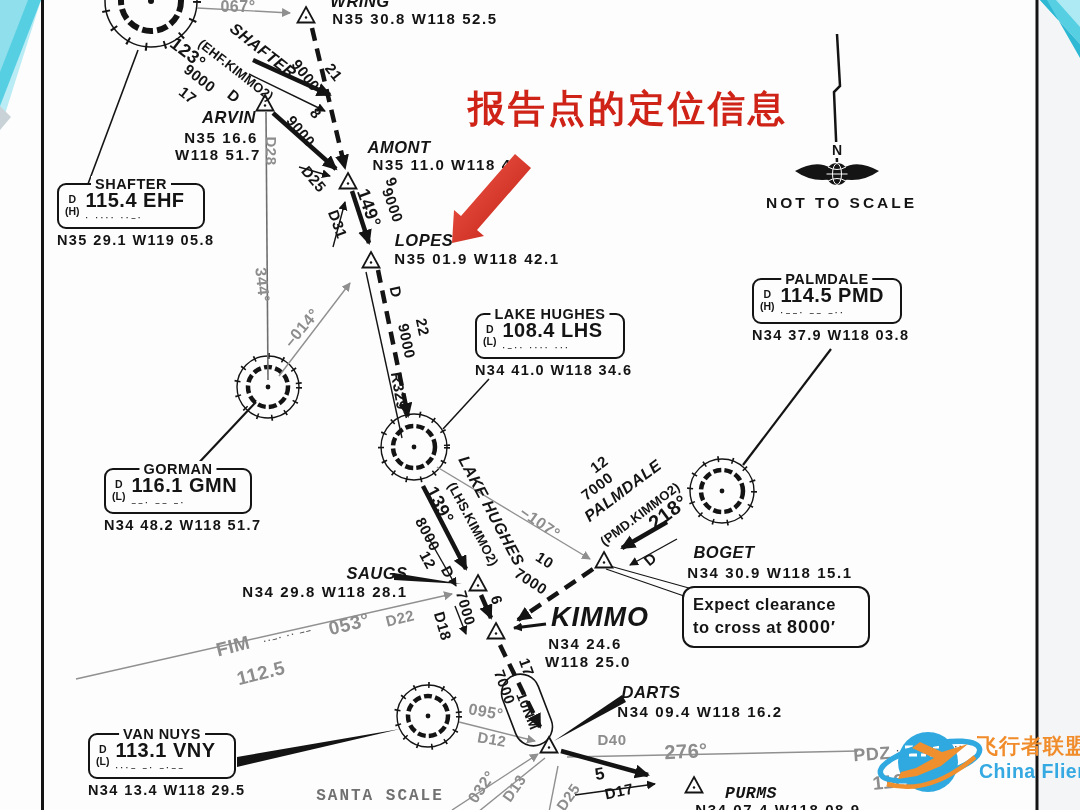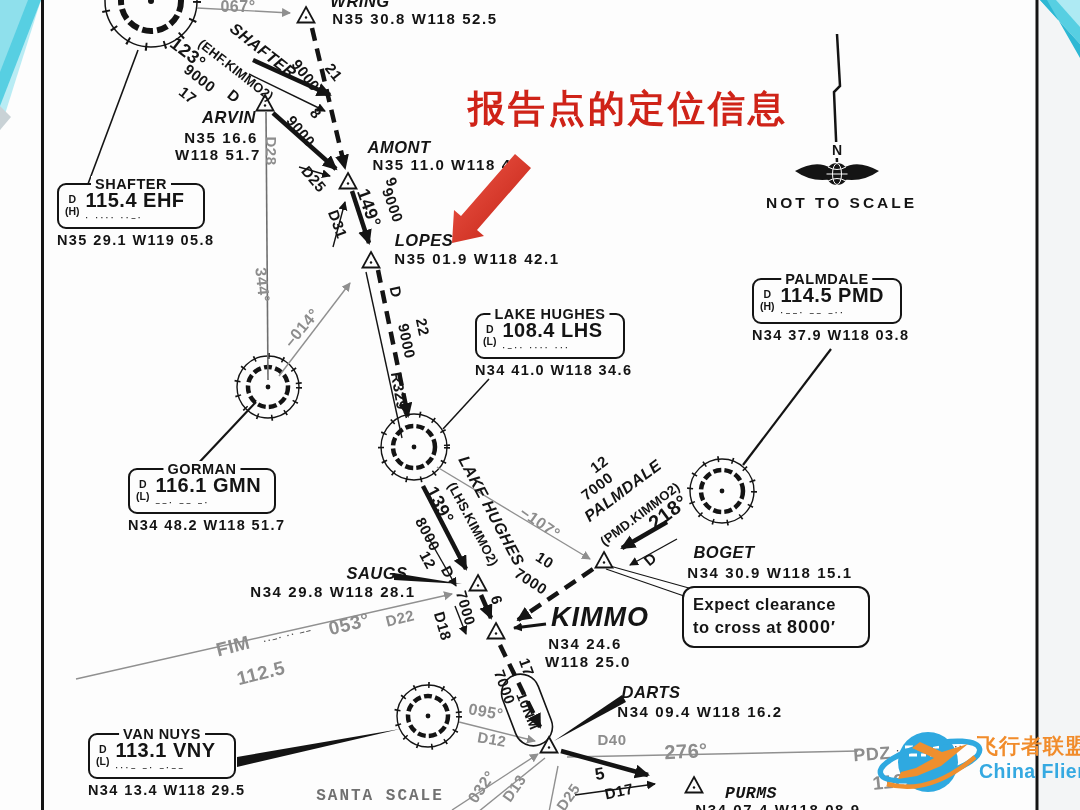--- a/index.html
+++ b/index.html
@@ -254,21 +254,21 @@
             <div>D</div>
             <div>(H)</div>
           </div>
           <div>
             <div class="nav-freq">114.5 PMD</div>
             <div class="nav-morse">·––·  ––  –··</div>
           </div>
         </div>
         <div class="nav-coords">N34 37.9 W118 03.8</div>
       </div>
-      <div class="nav" style="left: 128px; top: 468px; width: 148px;">
+      <div class="nav" style="left: 104px; top: 468px; width: 148px;">
         <div class="nav-frame">
           <div class="nav-name">GORMAN</div>
           <div class="nav-svc">
             <div>D</div>
             <div>(L)</div>
           </div>
           <div>
             <div class="nav-freq">116.1 GMN</div>
             <div class="nav-morse">––·  ––  –·</div>
           </div>
@@ -337,21 +337,21 @@
       <span class="lbl rt" style="left: 597px; top: 486px; transform: translate(-50%, -50%) rotate(-37deg);">7000</span>
       <span class="lbl tr" style="left: 623px; top: 491px; transform: translate(-50%, -50%) rotate(-37deg);">PALMDALE</span>
       <span class="lbl pr" style="left: 640px; top: 514px; transform: translate(-50%, -50%) rotate(-37deg);">(PMD.KIMMO2)</span>
       <span class="lbl rt" style="left: 668px; top: 512px; transform: translate(-50%, -50%) rotate(-37deg); font-size: 20px;">218°</span>
       <span class="lbl rt" style="left: 650px; top: 559px; transform: translate(-50%, -50%) rotate(-40deg);">D</span>
       <span class="lbl fx" style="left: 724px; top: 552px; transform: translate(-50%, -50%) rotate(0deg);">BOGET</span>
       <span class="lbl co" style="left: 770px; top: 572px; transform: translate(-50%, -50%) rotate(0deg);">N34 30.9 W118 15.1</span>
       <span class="lbl rt" style="left: 545px; top: 560px; transform: translate(-50%, -50%) rotate(33deg);">10</span>
       <span class="lbl rt" style="left: 531px; top: 581px; transform: translate(-50%, -50%) rotate(33deg);">7000</span>
       <span class="lbl fx" style="left: 377px; top: 573px; transform: translate(-50%, -50%) rotate(0deg); font-style: italic;">SAUGS</span>
-      <span class="lbl co" style="left: 333px; top: 591px; transform: translate(-50%, -50%) rotate(0deg);">N34 29.8 W118 28.1</span>
+      <span class="lbl co" style="left: 325px; top: 591px; transform: translate(-50%, -50%) rotate(0deg);">N34 29.8 W118 28.1</span>
       <span class="lbl gy" style="left: 233px; top: 646px; transform: translate(-50%, -50%) rotate(-14deg); font-size: 19px;">FIM</span>
       <span class="lbl mor" style="left: 288px; top: 636px; transform: translate(-50%, -50%) rotate(-14deg);">··–· ·· ––</span>
       <span class="lbl gy" style="left: 349px; top: 624px; transform: translate(-50%, -50%) rotate(-14deg); font-size: 19px;">053°</span>
       <span class="lbl gy" style="left: 400px; top: 618px; transform: translate(-50%, -50%) rotate(-14deg); font-size: 15px;">D22</span>
       <span class="lbl gy" style="left: 261px; top: 673px; transform: translate(-50%, -50%) rotate(-14deg); font-size: 19px;">112.5</span>
       <span class="lbl fxb" style="left: 600px; top: 617px; transform: translate(-50%, -50%) rotate(0deg);">KIMMO</span>
       <span class="lbl co" style="left: 585px; top: 643px; transform: translate(-50%, -50%) rotate(0deg);">N34 24.6</span>
       <span class="lbl co" style="left: 588px; top: 661px; transform: translate(-50%, -50%) rotate(0deg);">W118 25.0</span>
       <span class="lbl rt" style="left: 527px; top: 667px; transform: translate(-50%, -50%) rotate(70deg);">17</span>
       <span class="lbl rt" style="left: 505px; top: 687px; transform: translate(-50%, -50%) rotate(70deg);">7000</span>

